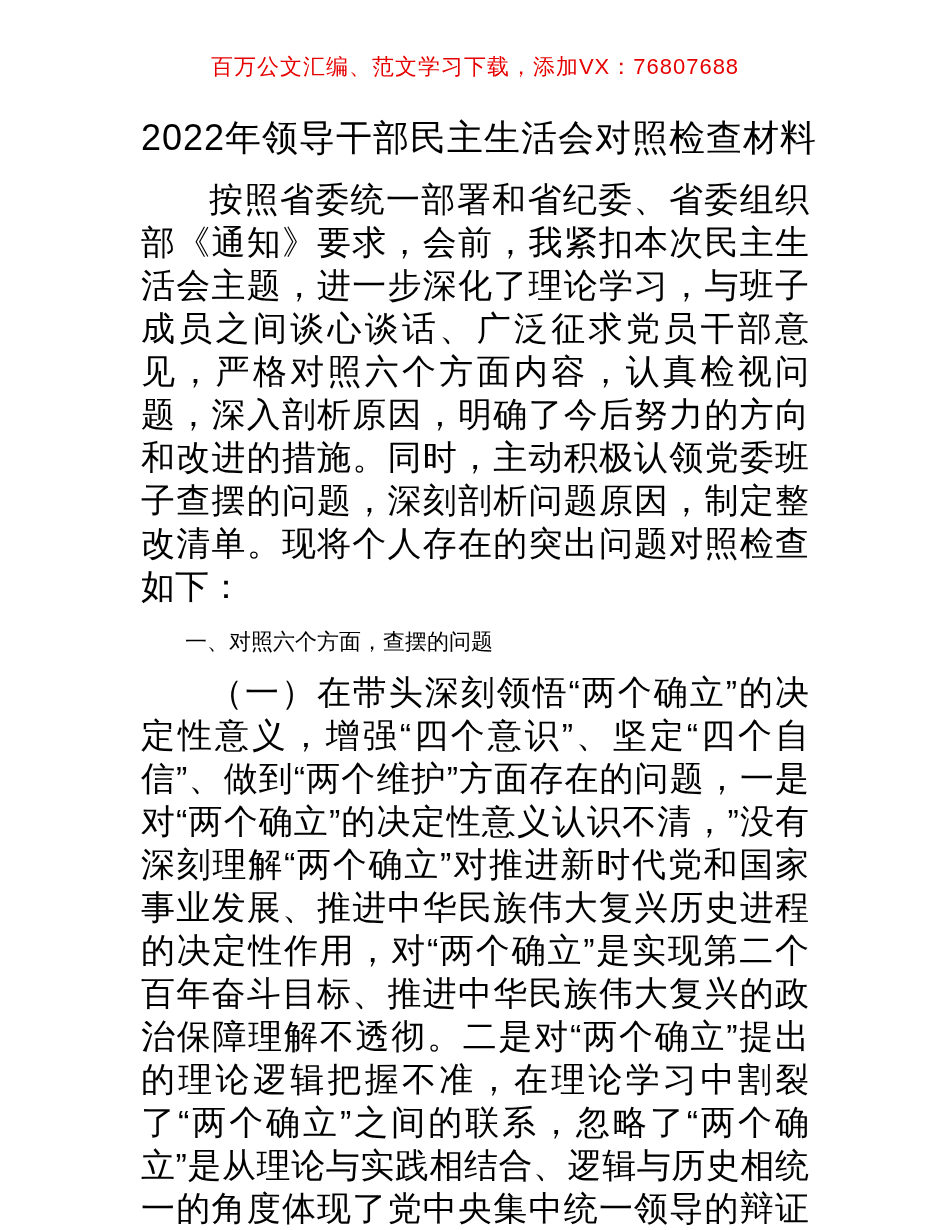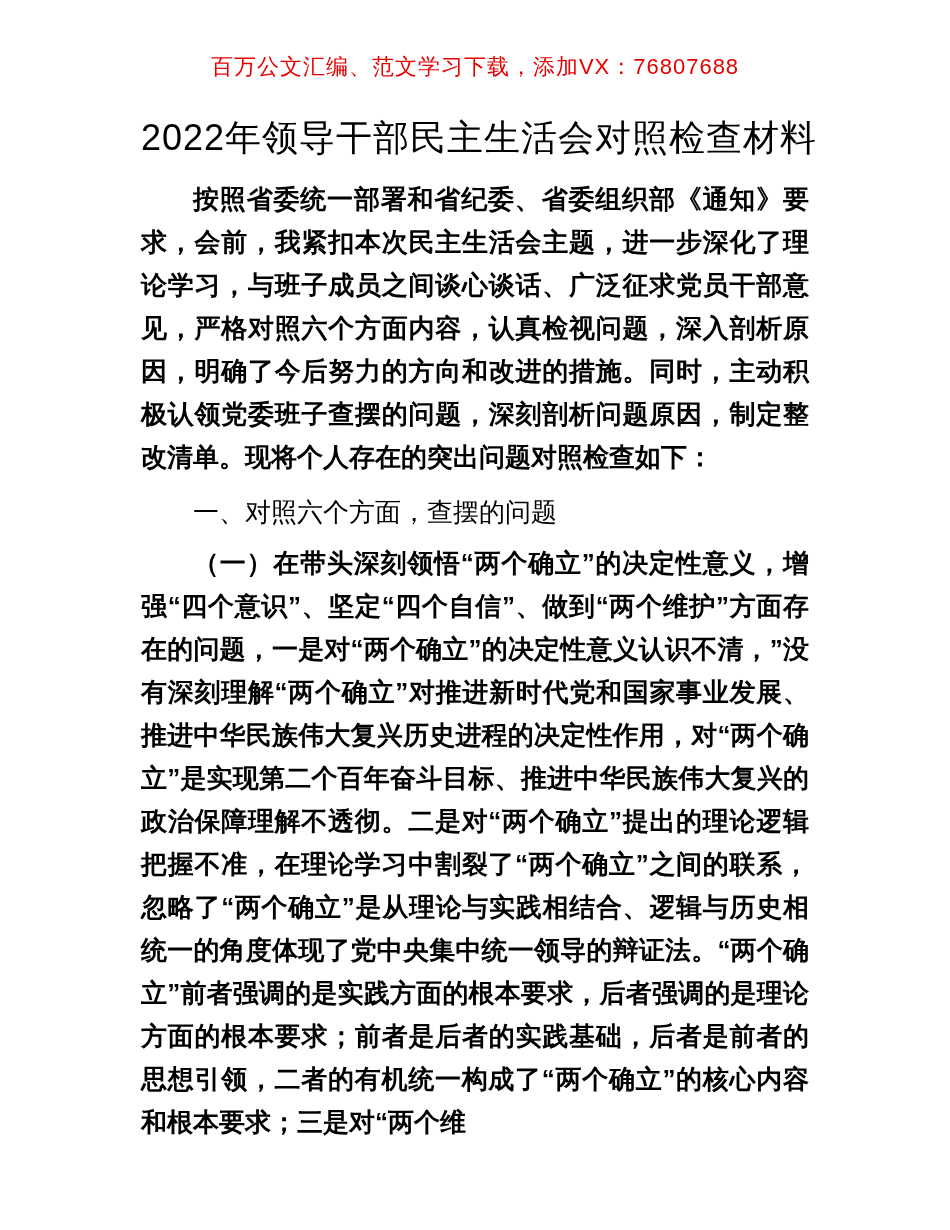--- a/index.html
+++ b/index.html
@@ -31,33 +31,33 @@
     margin-top: 30px;
     text-align: right;
     font-size: 36px;
     line-height: 52px;
     font-weight: 400;
     letter-spacing: 1px;
     white-space: nowrap;
   }
   .para {
     margin: 0;
-    font-size: 26px;
+    font-size: 34px;
     line-height: 43px;
     text-align: justify;
     text-justify: inter-ideograph;
     text-indent: 2em;
-    font-weight: 700;
+    font-weight: 400;
   }
   .para.first {
     margin-top: 14px;
   }
   .section-heading {
     margin: 12px 0 8px 0;
-    font-size: 26px;
+    font-size: 22px;
     line-height: 43px;
     text-indent: 2em;
     font-weight: 400;
   }
 </style>
 </head>
 <body>
 
 <div class="doc">
 

